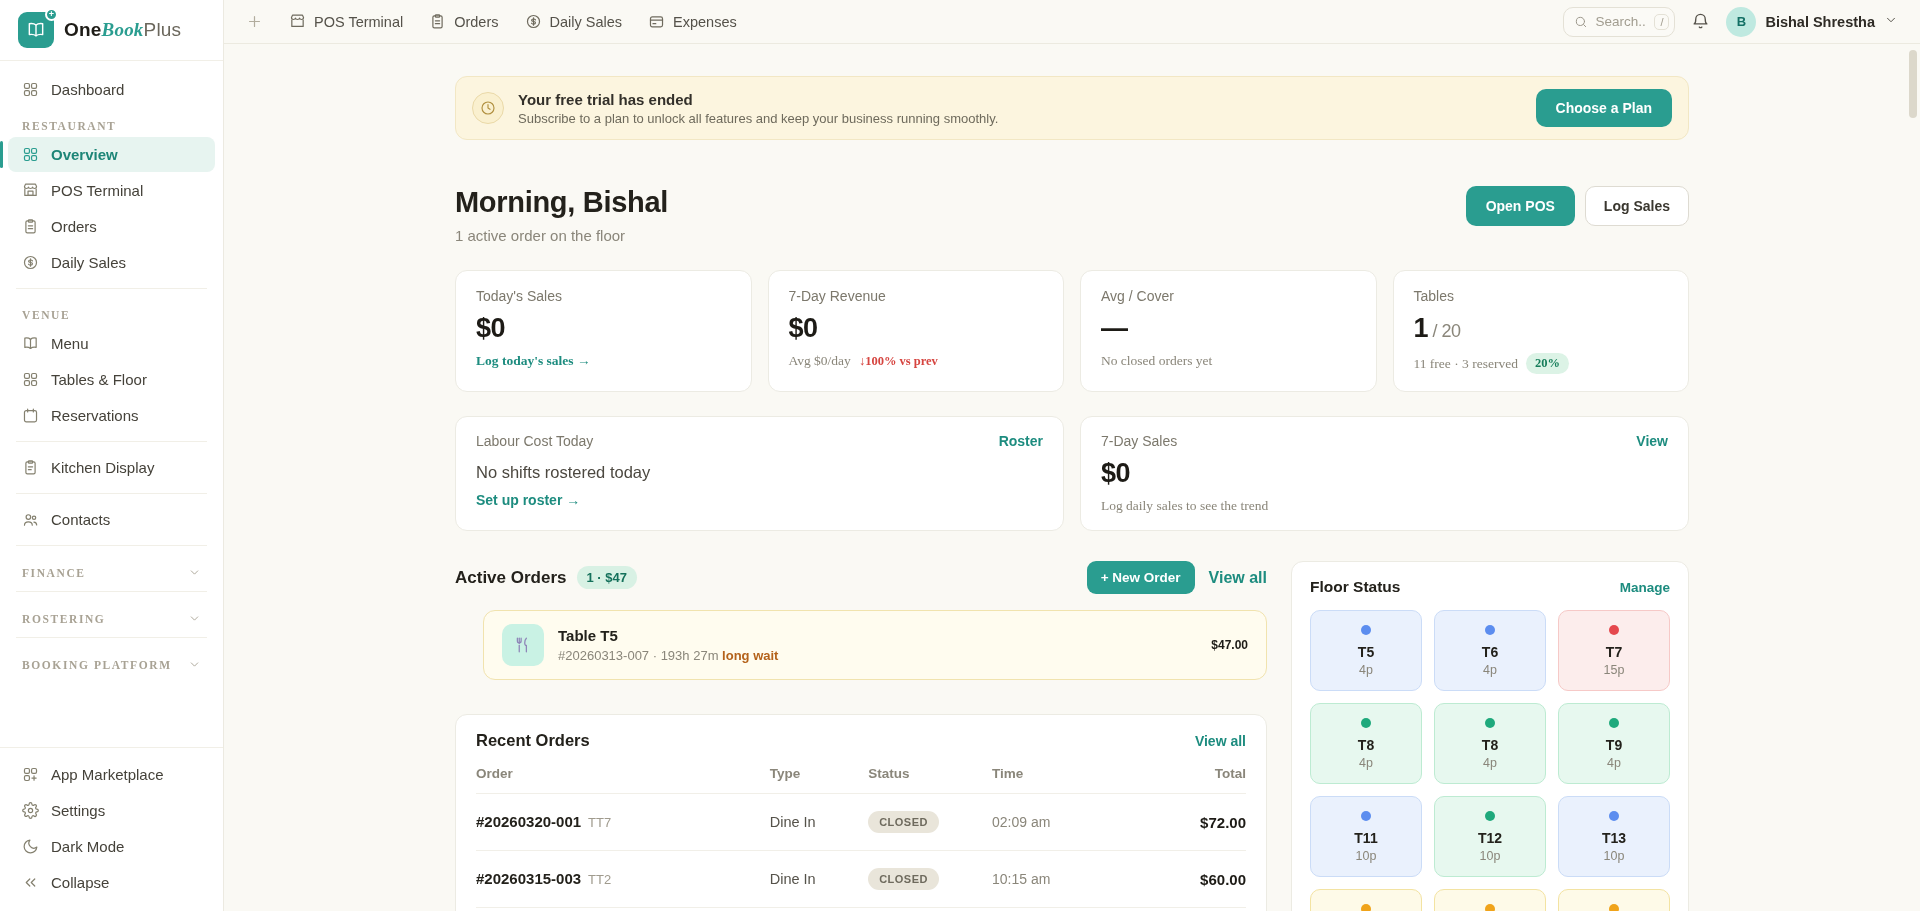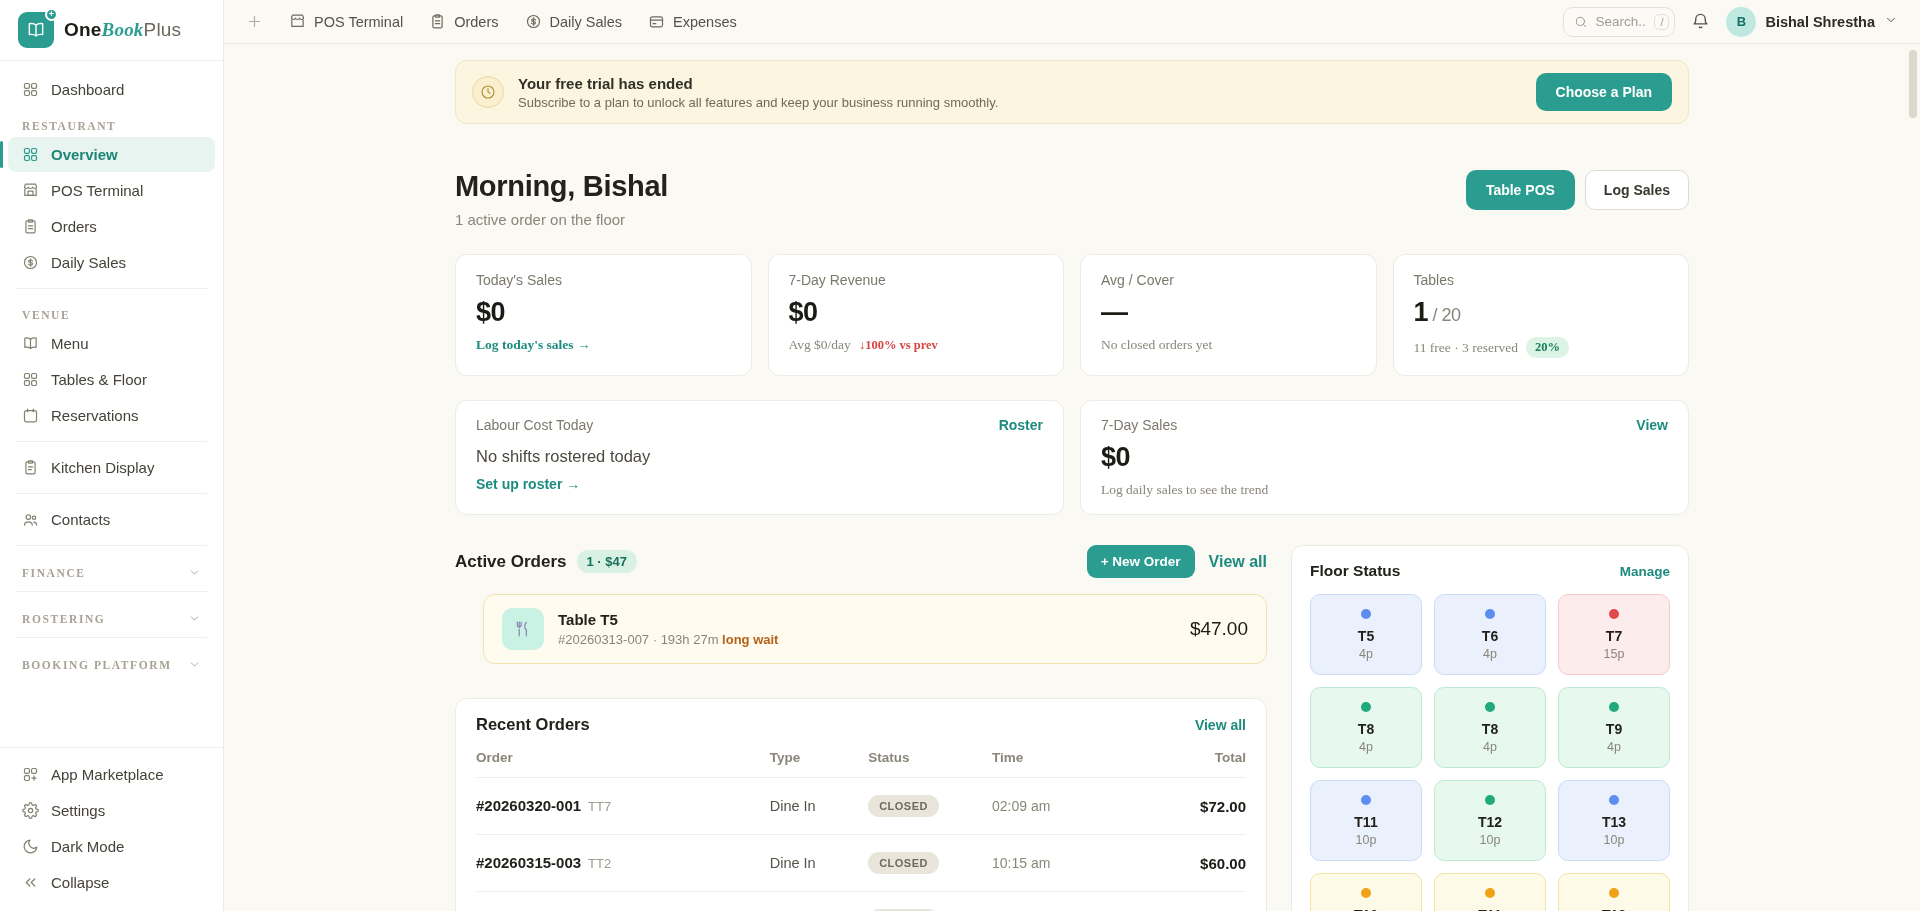--- a/index.html
+++ b/index.html
@@ -60,21 +60,21 @@
     font-size:13px; display:flex; align-items:center; justify-content:center; }
   .user-name { font-size:14.5px; font-weight:600; color:#2E2B25; }
   .chev { color:#55524A; }
   .chev svg { width:14px; height:14px; }
 
   
   .scroll-area { flex:1; overflow:hidden; }
   .container { width:1234px; margin:0 auto; padding-top:16px; }
 
   .banner { background:#FCF5DF; border:1px solid #F2E7C4; border-radius:12px; padding:12px 16px;
-    display:flex; align-items:center; gap:14px; }
+    display:flex; align-items:center; gap:14px;margin-top:16px; }
   .banner-icon { width:32px; height:32px; border-radius:50%; background:#FAF0CF; border:1px solid #EAD9A8;
     display:flex; align-items:center; justify-content:center; }
   .banner-icon svg { width:16px; height:16px; color:#B08F3E; }
   .banner-title { font-size:15px; font-weight:700; color:#33302A; }
   .banner-sub { font-size:13px; color:#6E6A5C; margin-top:3px; }
   .btn-teal { background:#2A9D90; color:#fff; font-weight:700; font-size:14px; border:none; cursor:pointer;
     padding:11px 20px; border-radius:10px; font-family:"Liberation Sans", sans-serif; }
   .banner .btn-teal { margin-left:auto; }
 
   .greeting-row { display:flex; align-items:flex-start; margin-top:46px; }
@@ -113,21 +113,21 @@
   .ao-actions { margin-left:auto; display:flex; align-items:center; gap:14px; }
   .btn-small { background:#2A9D90; color:#fff; font-weight:700; font-size:13.5px; border:none; cursor:pointer;
     padding:9px 14px; border-radius:9px; font-family:"Liberation Sans", sans-serif; }
   .ao-card { margin-top:16px; background:#FFFCEF; border:1px solid #F1E3AE; border-radius:12px;
     padding:13px 18px; display:flex; align-items:center; gap:14px; cursor:pointer;margin-left:28px; }
   .ao-icon { width:42px; height:42px; border-radius:10px; background:#C9F2E4; display:flex; align-items:center; justify-content:center; }
   .ao-icon svg { width:18px; height:18px; color:#8F86B8; }
   .ao-table { font-size:15px; font-weight:700; color:#23211B; }
   .ao-meta { font-size:13px; color:#8A867A; margin-top:4px; }
   .ao-wait { color:#B4621B; font-weight:700; }
-  .ao-total { margin-left:auto; font-size:19px; font-weight:400; color:#1D1B16; }
+  .ao-total { margin-left:auto; font-size:12px; font-weight:700; color:#1D1B16; }
 
   .ro-card { margin-top:34px; padding:16px 20px 0 20px; }
   .ro-head { display:flex; align-items:center; }
   .ro-title { font-size:16.5px; font-weight:700; color:#23211B; }
   .ro-head .link { margin-left:auto; font-size:14px; }
   .ro-grid { display:grid; grid-template-columns:1.85fr .62fr .78fr .85fr .75fr; align-items:center; }
   .ro-headers { margin-top:16px; padding-bottom:12px; border-bottom:1px solid #F1EFE8; }
   .ro-h { font-size:13.5px; color:#8A867A; font-weight:600; }
   .ro-h.right, .ro-c.right { text-align:right; }
   .ro-row { padding:17px 0; border-bottom:1px solid #F1EFE8; }
@@ -416,21 +416,21 @@
           </div>
           <button class="btn-teal">Choose a Plan</button>
         </div>
 
         <div class="greeting-row">
           <div>
             <div class="h1">Morning, Bishal</div>
             <div class="h1-sub">1 active order on the floor</div>
           </div>
           <div class="greet-actions">
-            <button class="btn-teal">Table POS</button>
+            <button class="btn-teal">Open POS</button>
             <button class="btn-outline">Log Sales</button>
           </div>
         </div>
 
         <div class="stats-row">
           <div class="card stat-card">
             <div class="stat-label">Today's Sales</div>
             <div class="stat-value">$0</div>
             <div class="stat-foot">
                 <a class="link">Log today's sales →</a>

